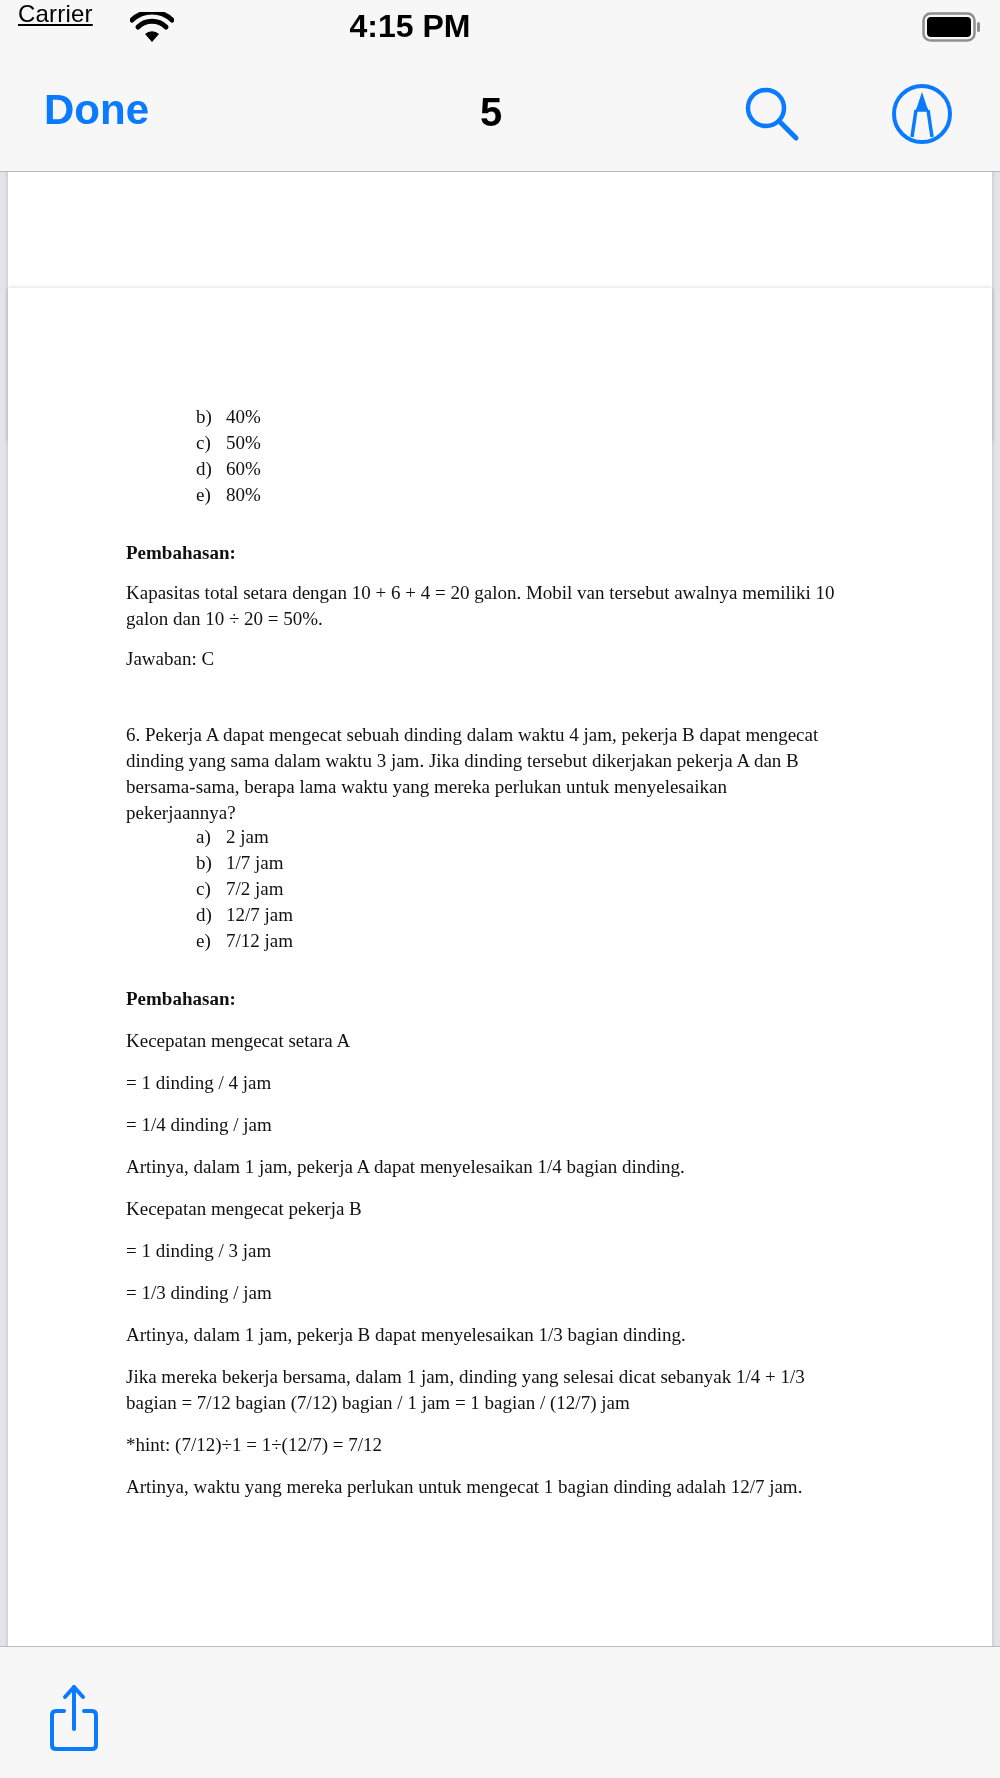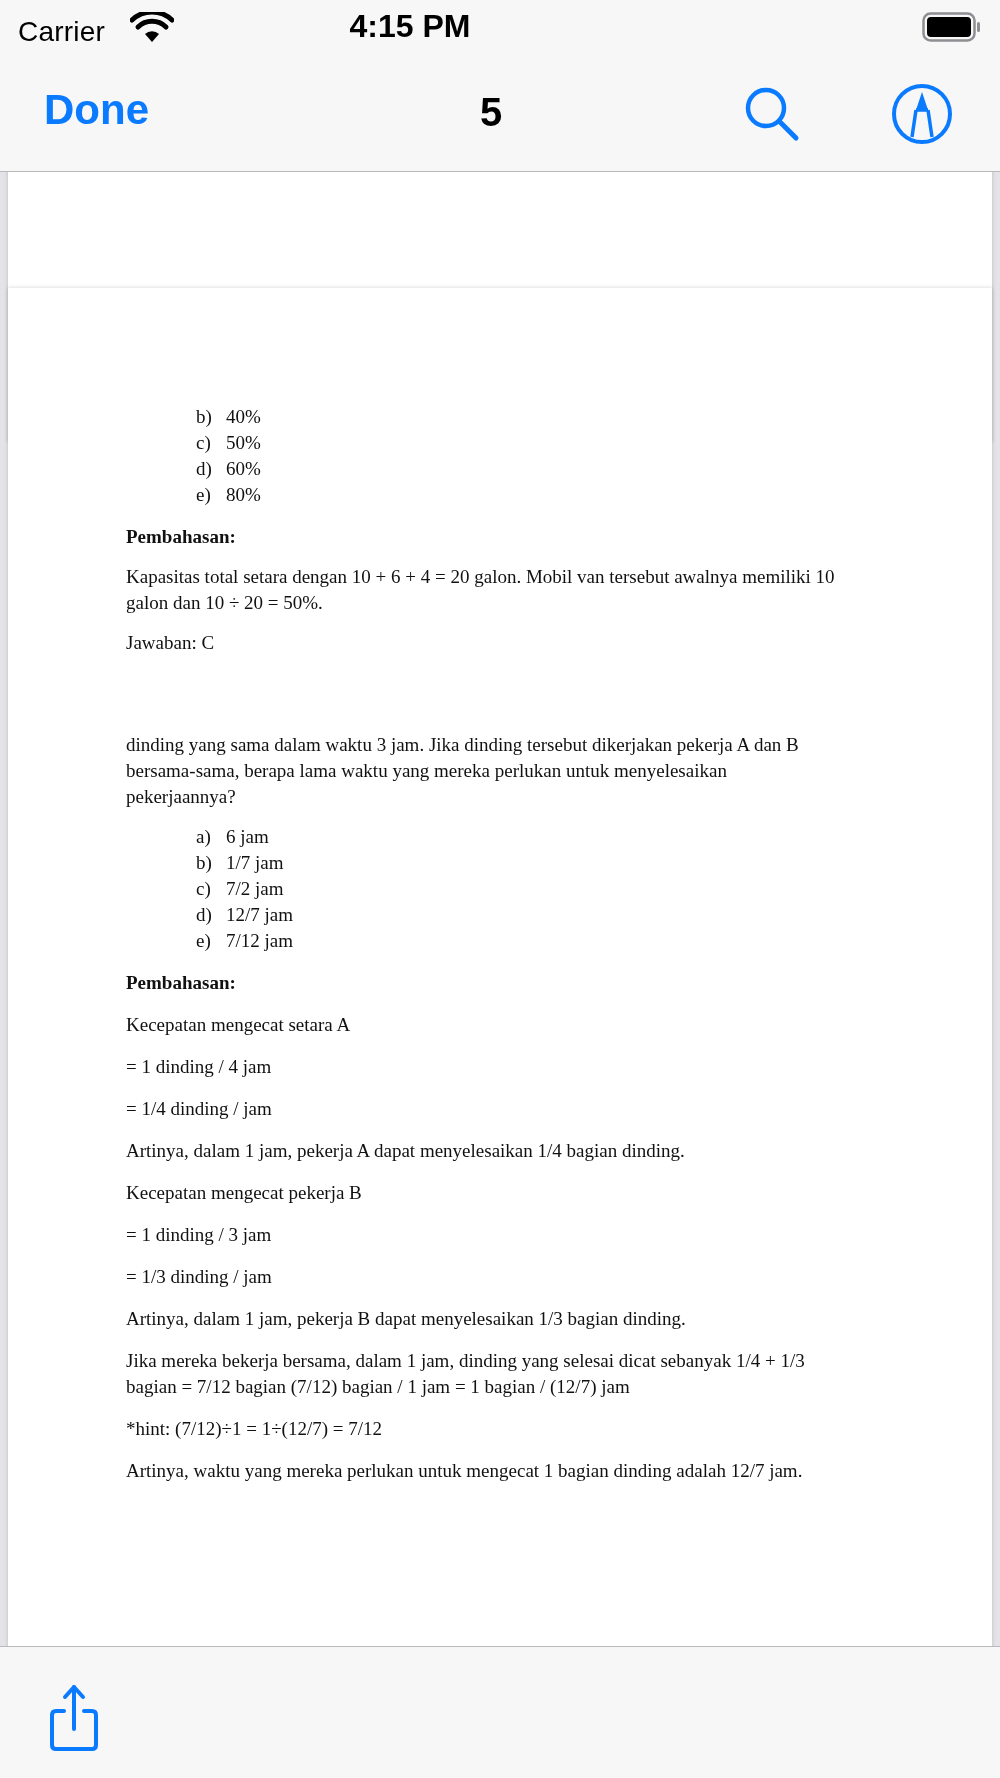--- a/index.html
+++ b/index.html
@@ -1,39 +1,39 @@
 <!DOCTYPE html>
 <html><head>
 <meta charset="utf-8">
 <style>
   * { box-sizing: border-box; margin: 0; padding: 0; }
   html, body { width: 1000px; height: 1778px; overflow: hidden; background: #f7f7f8; }
   body { position: relative; font-family: "Liberation Sans", sans-serif; }
 
   
   .status-bar { position: absolute; left: 0; top: 0; width: 1000px; height: 56px; background: #f7f7f7; }
-  .carrier { position: absolute; left: 18px; top: 16px; font-size: 28px; color: #000; letter-spacing: 0.2px; }
+  .carrier { position: absolute; left: 18px; top: 0; font-size: 24px; color: #000; letter-spacing: 0.2px; text-decoration: underline; }
   .wifi { position: absolute; left: 130px; top: 12px; width: 44px; height: 32px; }
   .time { position: absolute; left: 0; width: 820px; top: 8px; text-align: center; font-size: 32px; font-weight: 600; color: #000; }
   .battery { position: absolute; left: 922px; top: 12px; width: 60px; height: 30px; }
 
   
   .nav-bar { position: absolute; left: 0; top: 56px; width: 1000px; height: 116px; background: #f7f7f7; border-bottom: 1px solid #b9b9bd; }
   .done-btn { position: absolute; left: 44px; top: 30px; font-size: 42px; font-weight: 700; color: #0a7aff; cursor: pointer; }
   .page-num { position: absolute; left: 0; width: 982px; top: 34px; text-align: center; font-size: 40px; font-weight: 700; color: #000; }
   .search-btn { position: absolute; left: 742px; top: 28px; width: 60px; height: 60px; cursor: pointer; }
   .markup-btn { position: absolute; left: 890px; top: 26px; width: 64px; height: 64px; cursor: pointer; }
 
   
   .doc-area { position: absolute; left: 0; top: 172px; width: 1000px; height: 1474px; background: #e4e4e8; overflow: hidden; }
   .pdf-page { position: absolute; left: 8px; width: 984px; background: #fff; box-shadow: 0 0 4px rgba(0,0,0,0.18); }
   .page-prev { top: -10px; height: 280px; }
   .page-curr { top: 116px; height: 1400px; }
 
-  .pdf-text { position: absolute; left: 118px; width: 760px; font-family: "Liberation Serif", serif; font-size: 19px; color: #111; line-height: 26px; }
+  .pdf-text { position: absolute; left: 118px; width: 760px; font-family: "Liberation Serif", serif; font-size: 19px; color: #111; line-height: 26px; margin-top: 16px; }
   .opt { position: absolute; left: 148px; font-family: "Liberation Serif", serif; font-size: 19px; color: #111; margin-left: 40px; }
   .opt .lbl { display: inline-block; width: 30px; }
   .bold { font-weight: 700; }
 
   
   .toolbar { position: absolute; left: 0; top: 1646px; width: 1000px; height: 132px; background: #f7f7f8; border-top: 1px solid #b9b9bd; }
   .share-btn { position: absolute; left: 46px; top: 36px; width: 60px; height: 70px; cursor: pointer; }
 </style>
 </head>
 <body>
@@ -75,25 +75,26 @@
     <div class="opt" style="top:118px"><span class="lbl">b)</span><span>40%</span></div>
     <div class="opt" style="top:144px"><span class="lbl">c)</span><span>50%</span></div>
     <div class="opt" style="top:170px"><span class="lbl">d)</span><span>60%</span></div>
     <div class="opt" style="top:196px"><span class="lbl">e)</span><span>80%</span></div>
 
     <div class="pdf-text bold" style="top:236px">Pembahasan:</div>
     <div class="pdf-text" style="top:276px">Kapasitas total setara dengan 10 + 6 + 4 = 20 galon. Mobil van tersebut awalnya memiliki 10</div>
     <div class="pdf-text" style="top:302px">galon dan 10 ÷ 20 = 50%.</div>
     <div class="pdf-text" style="top:342px">Jawaban: C</div>
 
+    <div class="pdf-text" style="top:418px">6.  Pekerja A dapat mengecat sebuah dinding dalam waktu 4 jam, pekerja B dapat mengecat</div>
     <div class="pdf-text" style="top:444px">dinding yang sama dalam waktu 3 jam. Jika dinding tersebut dikerjakan pekerja A dan B</div>
     <div class="pdf-text" style="top:470px">bersama-sama, berapa lama waktu yang mereka perlukan untuk menyelesaikan</div>
     <div class="pdf-text" style="top:496px">pekerjaannya?</div>
 
-    <div class="opt" style="top:538px"><span class="lbl">a)</span><span>6 jam</span></div>
+    <div class="opt" style="top:538px"><span class="lbl">a)</span><span>2 jam</span></div>
     <div class="opt" style="top:564px"><span class="lbl">b)</span><span>1/7 jam</span></div>
     <div class="opt" style="top:590px"><span class="lbl">c)</span><span>7/2 jam</span></div>
     <div class="opt" style="top:616px"><span class="lbl">d)</span><span>12/7 jam</span></div>
     <div class="opt" style="top:642px"><span class="lbl">e)</span><span>7/12 jam</span></div>
 
     <div class="pdf-text bold" style="top:682px">Pembahasan:</div>
 
     <div class="pdf-text" style="top:724px">Kecepatan mengecat setara A</div>
     <div class="pdf-text" style="top:766px">= 1 dinding / 4 jam</div>
     <div class="pdf-text" style="top:808px">= 1/4 dinding / jam</div>

